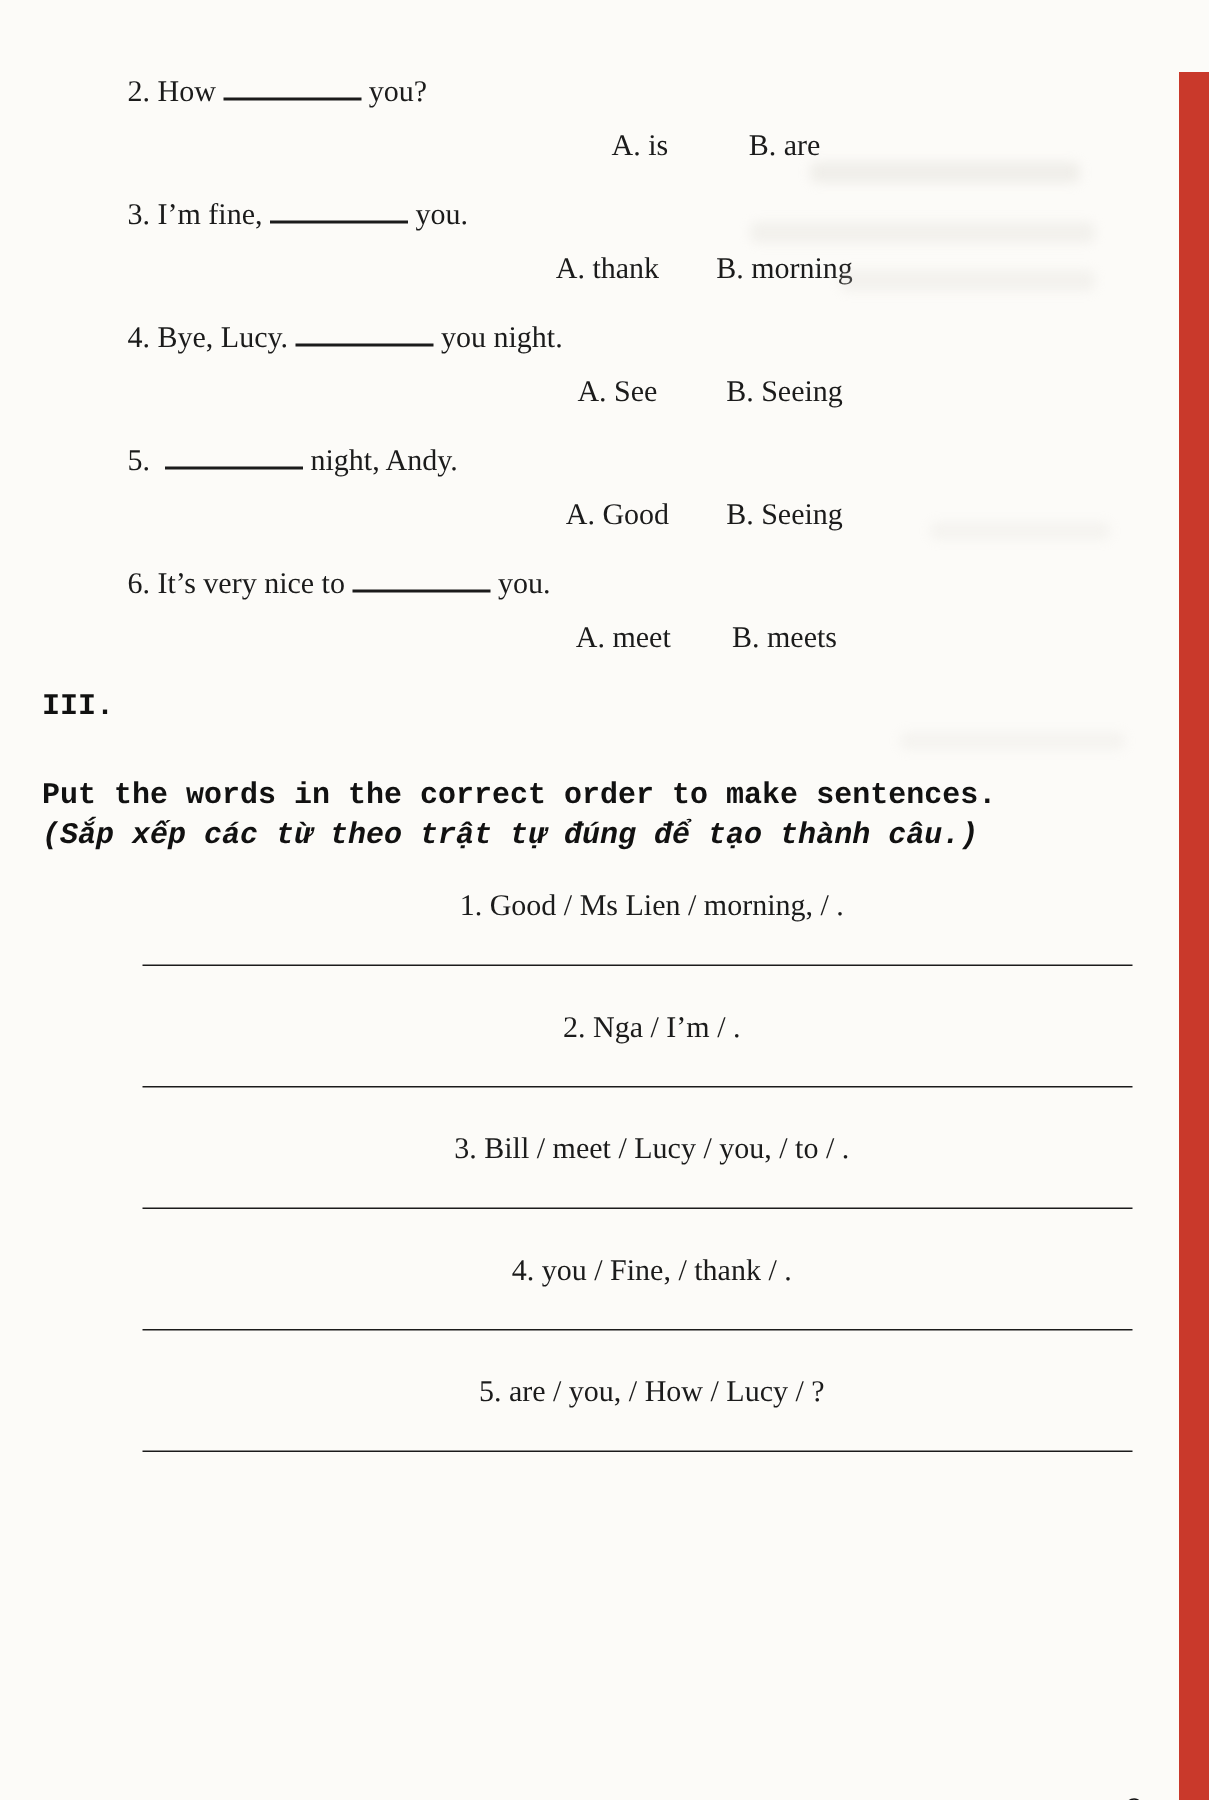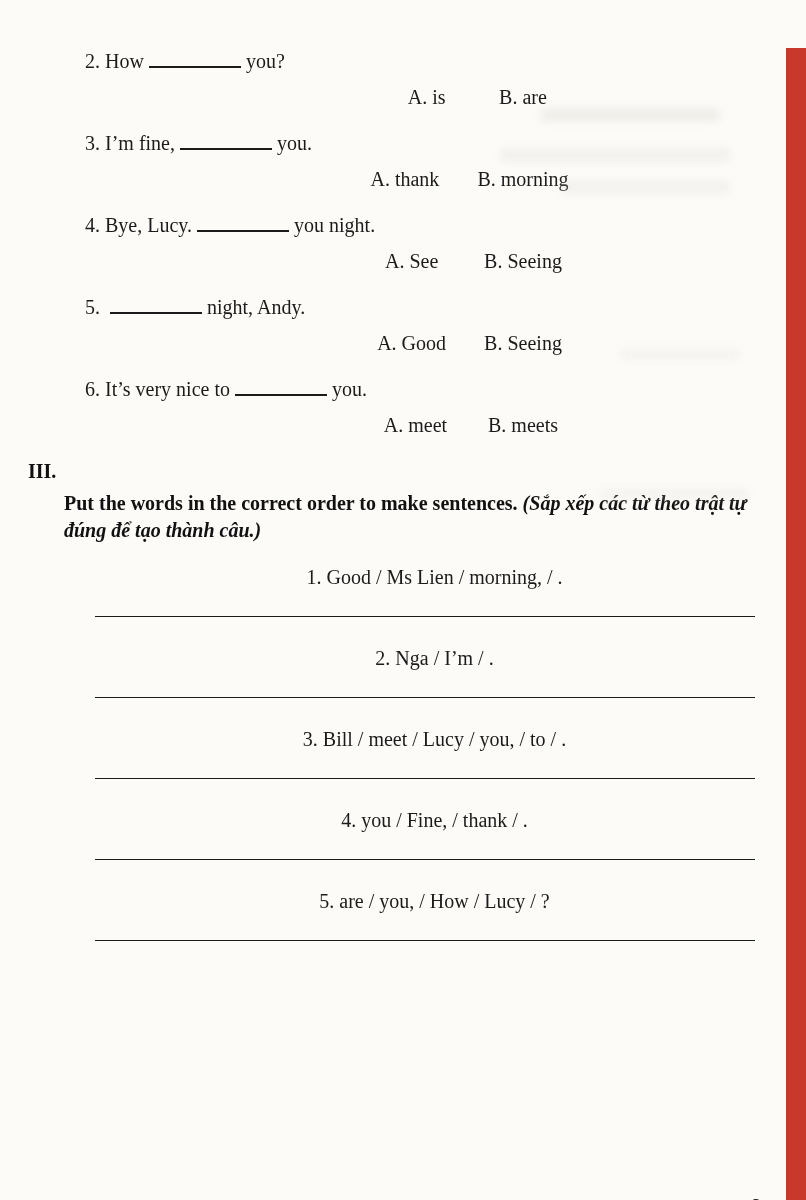--- a/index.html
+++ b/index.html
@@ -47,25 +47,26 @@
     vertical-align: baseline;
   }
   .opts { margin-left: 30px; line-height: 26px; text-align: center; }
   .opt-a { display: inline-block; width: 145px; }
   .opt-b { display: inline-block; }
 
   
   .heading {
     display: flex;
     margin: 18px 0 0 28px;
-    font-family: Liberation Serif, serif;
+    font-family: Liberation Mono, monospace;
     font-weight: bold;
     font-size: 20px;
     line-height: 27px;
     color: #111;
+    flex-direction: column;
   }
   .h-num { flex: none; width: 36px; }
   .h-text { width: 692px; margin-top: 32px; }
   .h-vi { font-style: italic; }
 
   
   .order { margin: 20px 0 0 63px; font-size: 20px; }
   .order-item { margin-bottom: 28px; text-align: center; }
   .o-text { line-height: 26px; margin-bottom: 26px; }
   .write-line {

